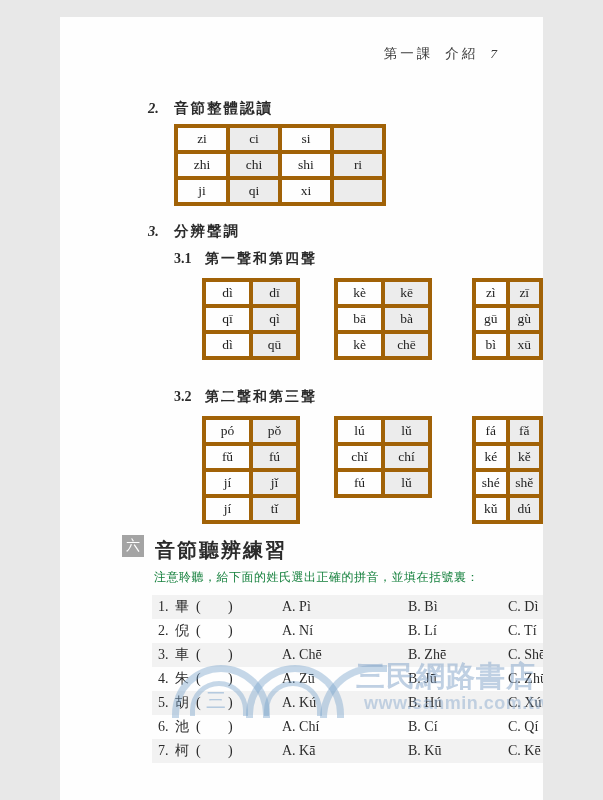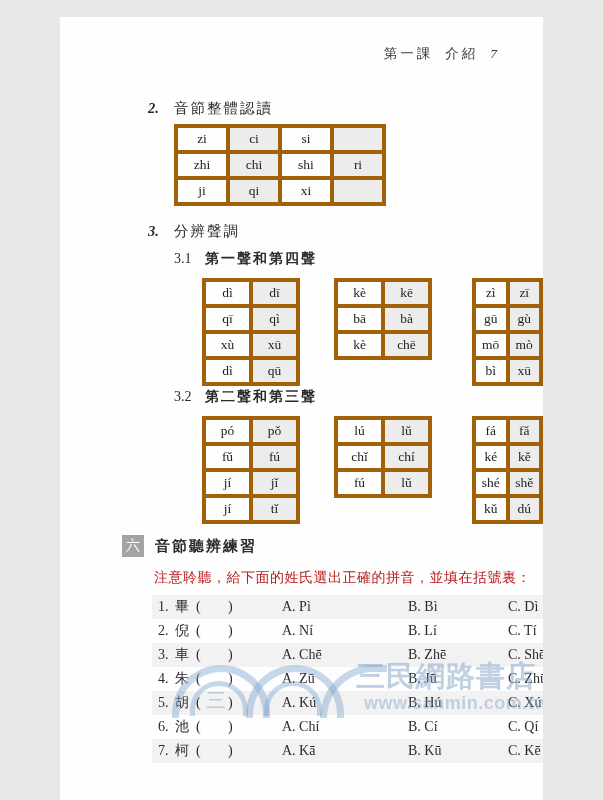--- a/index.html
+++ b/index.html
@@ -9,23 +9,23 @@
     font-family:"Liberation Serif","DejaVu Serif",serif;
     color:#2b2b2b;
   }
   
   .hdr{position:absolute;top:28px;right:46px;font-size:13.5px;letter-spacing:3px;color:#3a3a3a;}
   .hdr .gap{display:inline-block;width:12px;}
   .hdr .pg{font-style:italic;letter-spacing:0;}
   
   .sec-line{position:absolute;left:88px;font-size:14.5px;}
   .sec-num{font-weight:bold;font-style:italic;display:inline-block;width:26px;}
-  .sec-title{font-weight:400;letter-spacing:2px;}
+  .sec-title{font-weight:700;letter-spacing:2px;}
   .sub-line{position:absolute;left:114px;font-size:14px;}
-  .sub-num{display:inline-block;width:31px;font-weight:400;}
+  .sub-num{display:inline-block;width:31px;font-weight:700;}
   .sub-title{font-weight:600;letter-spacing:2px;font-family:Liberation Serif, serif;}
   
   table{border-collapse:collapse;}
   td{
     border:4px solid #a16207;text-align:center;vertical-align:middle;
     font-size:13.5px;color:#222;height:22px;padding:0;
   }
   .t-syll{position:absolute;left:114px;top:107px;}
   .t-syll td{width:48px;}
   .sh{background:#ececec;}
@@ -35,22 +35,22 @@
   .tgrp31 .p1{left:274px;top:261px;}
   .tgrp31 .p2{left:412px;top:261px;}
   .tgrp32 .p0{left:142px;top:399px;}
   .tgrp32 .p1{left:274px;top:399px;}
   .tgrp32 .p2{left:412px;top:399px;}
   
   .badge{
     position:absolute;left:62px;top:518px;width:22px;height:22px;
     background:#a4a4a4;color:#fff;font-size:14px;line-height:22px;text-align:center;
   }
-  .six-title{position:absolute;left:95px;top:520px;font-size:15px;font-weight:600;letter-spacing:2px;}
-  .instr{position:absolute;left:94px;top:552px;font-size:14px;letter-spacing:0.5px;color:#b91c1c;}
+  .six-title{position:absolute;left:95px;top:520px;font-size:20px;font-weight:600;letter-spacing:2px;}
+  .instr{position:absolute;left:94px;top:552px;font-size:12px;letter-spacing:0.5px;color:#15803d;}
   
   .items{position:absolute;left:92px;top:578px;width:398px;}
   .item{position:relative;height:24px;line-height:24px;font-size:14px;}
   .item.stripe{background:#f2f2f2;}
   .item span{position:absolute;top:0;}
   .item .no{left:6px;}
   .item .surname{left:23px;}
   .item .p1{left:44px;}
   .item .p2{left:76px;}
   .item .optA{left:130px;}
@@ -126,24 +126,20 @@
       <tbody>
           <tr>
             <td>dì</td>
             <td class="sh">dī</td>
           </tr>
       <tr>
             <td>qī</td>
             <td class="sh">qì</td>
           </tr>
       <tr>
-            <td>xù</td>
-            <td class="sh">xū</td>
-          </tr>
-      <tr>
             <td>dì</td>
             <td class="sh">qū</td>
           </tr>
     </tbody>
       </table>
     <table class="pair p1">
       <tbody>
           <tr>
             <td>kè</td>
             <td class="sh">kē</td>
@@ -160,24 +156,20 @@
       </table>
     <table class="pair p2">
       <tbody>
           <tr>
             <td>zì</td>
             <td class="sh">zī</td>
           </tr>
       <tr>
             <td>gū</td>
             <td class="sh">gù</td>
-          </tr>
-      <tr>
-            <td>mō</td>
-            <td class="sh">mò</td>
           </tr>
       <tr>
             <td>bì</td>
             <td class="sh">xū</td>
           </tr>
     </tbody>
       </table>
   </div>
 
   <div class="sub-line" style="top:371px;">

